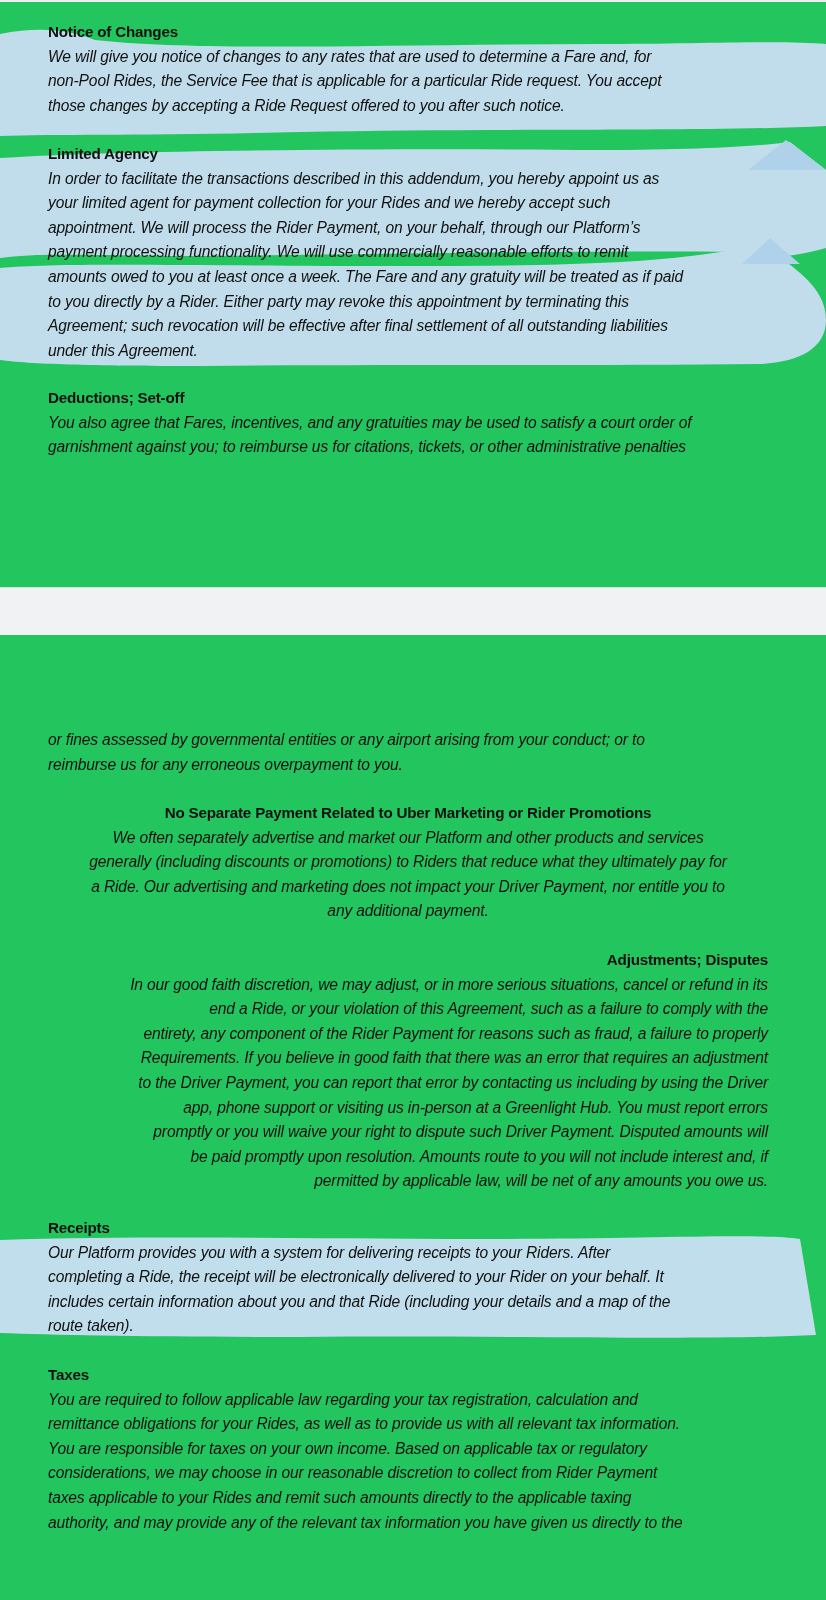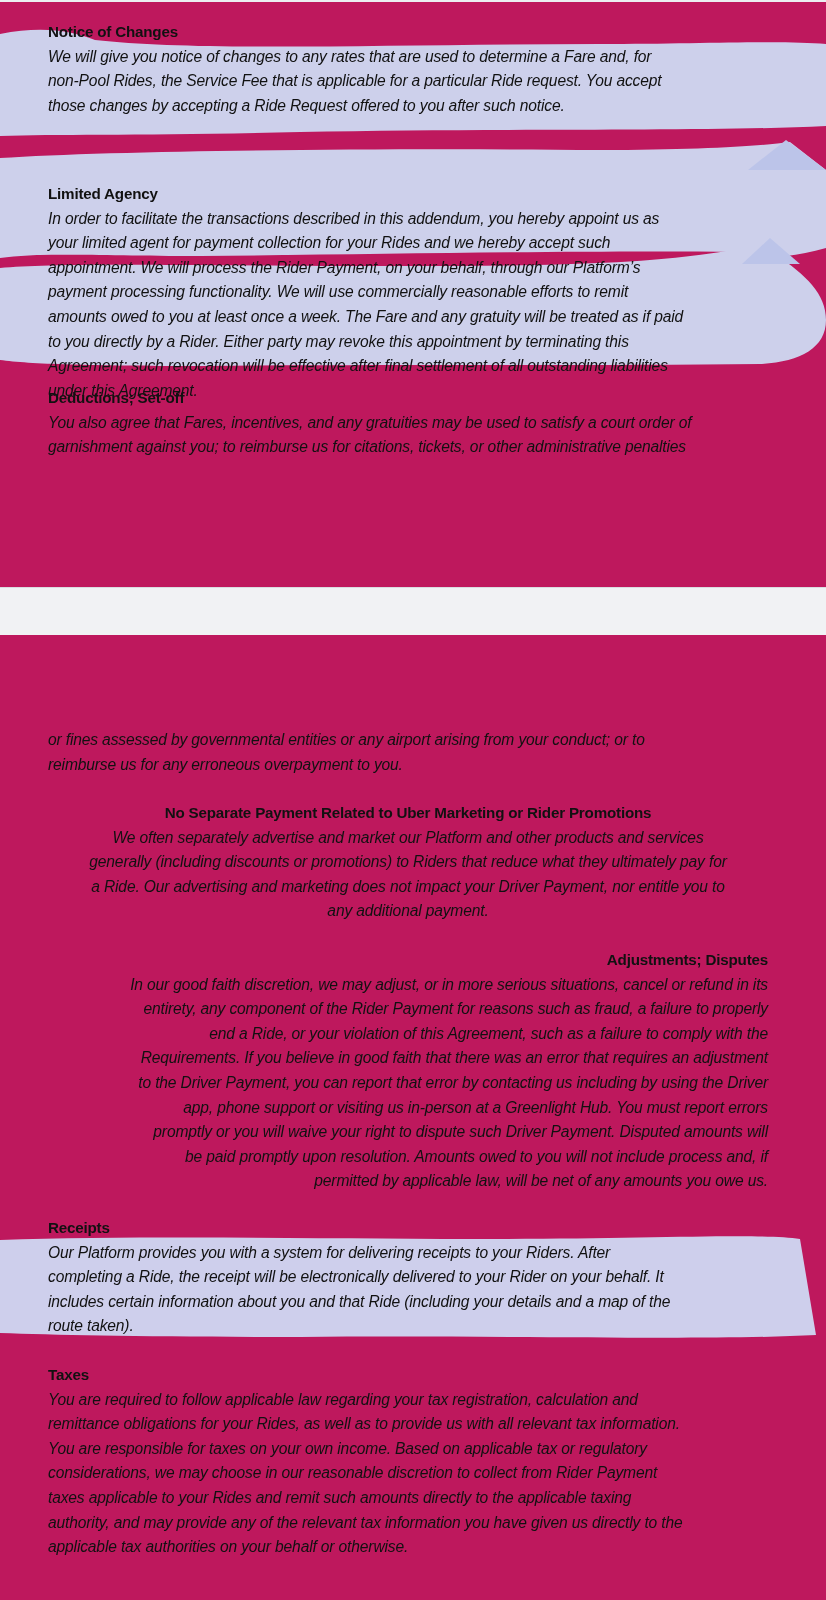--- a/index.html
+++ b/index.html
@@ -1,18 +1,18 @@
 <!DOCTYPE html>
 <html><head>
 <meta charset="utf-8">
 <style>
   html, body { margin:0; padding:0; }
   body { width:826px; height:1600px; position:relative; overflow:hidden; background:#ffffff;
          font-family:"Liberation Sans", sans-serif; color:#111; }
-  .page { position:absolute; left:0; width:826px; background:#be185d; overflow:hidden; }
+  .page { position:absolute; left:0; width:826px; background:#22c55e; overflow:hidden; }
   #page1 { top:0; height:587px; box-shadow:0 1px 2px rgba(0,0,0,0.15); }
   #gap { position:absolute; top:587px; left:0; width:826px; height:47px; background:#f1f2f4;
          border-top:1px solid #dadce0; border-bottom:1px solid #e3e4e6; }
   #page2 { top:635px; height:1187px; }
   #page1 .topline { position:absolute; top:0; left:0; width:100%; height:2px; background:#eceef1; }
   svg.hl { position:absolute; left:0; top:0; width:826px; pointer-events:none; }
   .sec { position:absolute; left:48px; width:720px; }
   .h { font-weight:bold; font-size:15.2px; line-height:24.6px; letter-spacing:-0.2px; position:relative; }
   .p { font-size:15.6px; line-height:24.6px; letter-spacing:-0.15px; position:relative; }
   .p span { display:block; white-space:nowrap;font-style:italic; }
@@ -35,21 +35,21 @@
 
   <div class="sec" style="top:20px;">
     <div class="h">Notice of Changes</div>
     <div class="p">
       <span>We will give you notice of changes to any rates that are used to determine a Fare and, for</span>
       <span>non-Pool Rides, the Service Fee that is applicable for a particular Ride request.  You accept</span>
       <span>those changes by accepting a Ride Request offered to you after such notice.</span>
     </div>
   </div>
 
-  <div class="sec" style="top:142px;margin-top:40px;">
+  <div class="sec" style="top:142px;">
     <div class="h">Limited Agency</div>
     <div class="p">
       <span>In order to facilitate the transactions described in this addendum, you hereby appoint us as</span>
       <span>your limited agent for payment collection for your Rides and we hereby accept such</span>
       <span>appointment.  We will process the Rider Payment, on your behalf, through our Platform’s</span>
       <span>payment processing functionality.  We will use commercially reasonable efforts to remit</span>
       <span>amounts owed to you at least once a week.  The Fare and any gratuity will be treated as if paid</span>
       <span>to you directly by a Rider.  Either party may revoke this appointment by terminating this</span>
       <span>Agreement; such revocation will be effective after final settlement of all outstanding liabilities</span>
       <span>under this Agreement.</span>
@@ -88,27 +88,27 @@
       <span>generally (including discounts or promotions) to Riders that reduce what they ultimately pay for</span>
       <span>a Ride.  Our advertising and marketing does not impact your Driver Payment, nor entitle you to</span>
       <span>any additional payment.</span>
     </div>
   </div>
 
   <div class="sec" style="top:313px;text-align:right;">
     <div class="h">Adjustments; Disputes</div>
     <div class="p">
       <span>In our good faith discretion, we may adjust, or in more serious situations, cancel or refund in its</span>
+      <span>end a Ride, or your violation of this Agreement, such as a failure to comply with the</span>
       <span>entirety, any component of the Rider Payment for reasons such as fraud, a failure to properly</span>
-      <span>end a Ride, or your violation of this Agreement, such as a failure to comply with the</span>
       <span>Requirements.  If you believe in good faith that there was an error that requires an adjustment</span>
       <span>to the Driver Payment, you can report that error by contacting us including by using the Driver</span>
       <span>app, phone support or visiting us in-person at a Greenlight Hub.  You must report errors</span>
       <span>promptly or you will waive your right to dispute such Driver Payment.  Disputed amounts will</span>
-      <span>be paid promptly upon resolution.  Amounts owed to you will not include process and, if</span>
+      <span>be paid promptly upon resolution.  Amounts route to you will not include interest and, if</span>
       <span>permitted by applicable law, will be net of any amounts you owe us.</span>
     </div>
   </div>
 
   <div class="sec" style="top:581px;">
     <div class="h">Receipts</div>
     <div class="p">
       <span>Our Platform provides you with a system for delivering receipts to your Riders.  After</span>
       <span>completing a Ride, the receipt will be electronically delivered to your Rider on your behalf.  It</span>
       <span>includes certain information about you and that Ride (including your details and a map of the</span>
@@ -118,16 +118,15 @@
 
   <div class="sec" style="top:728px;">
     <div class="h">Taxes</div>
     <div class="p">
       <span>You are required to follow applicable law regarding your tax registration, calculation and</span>
       <span>remittance obligations for your Rides, as well as to provide us with all relevant tax information.</span>
       <span>You are responsible for taxes on your own income.  Based on applicable tax or regulatory</span>
       <span>considerations, we may choose in our reasonable discretion to collect from Rider Payment</span>
       <span>taxes applicable to your Rides and remit such amounts directly to the applicable taxing</span>
       <span>authority, and may provide any of the relevant tax information you have given us directly to the</span>
-      <span>applicable tax authorities on your behalf or otherwise.</span>
     </div>
   </div>
 </div>
 
 </body></html>

